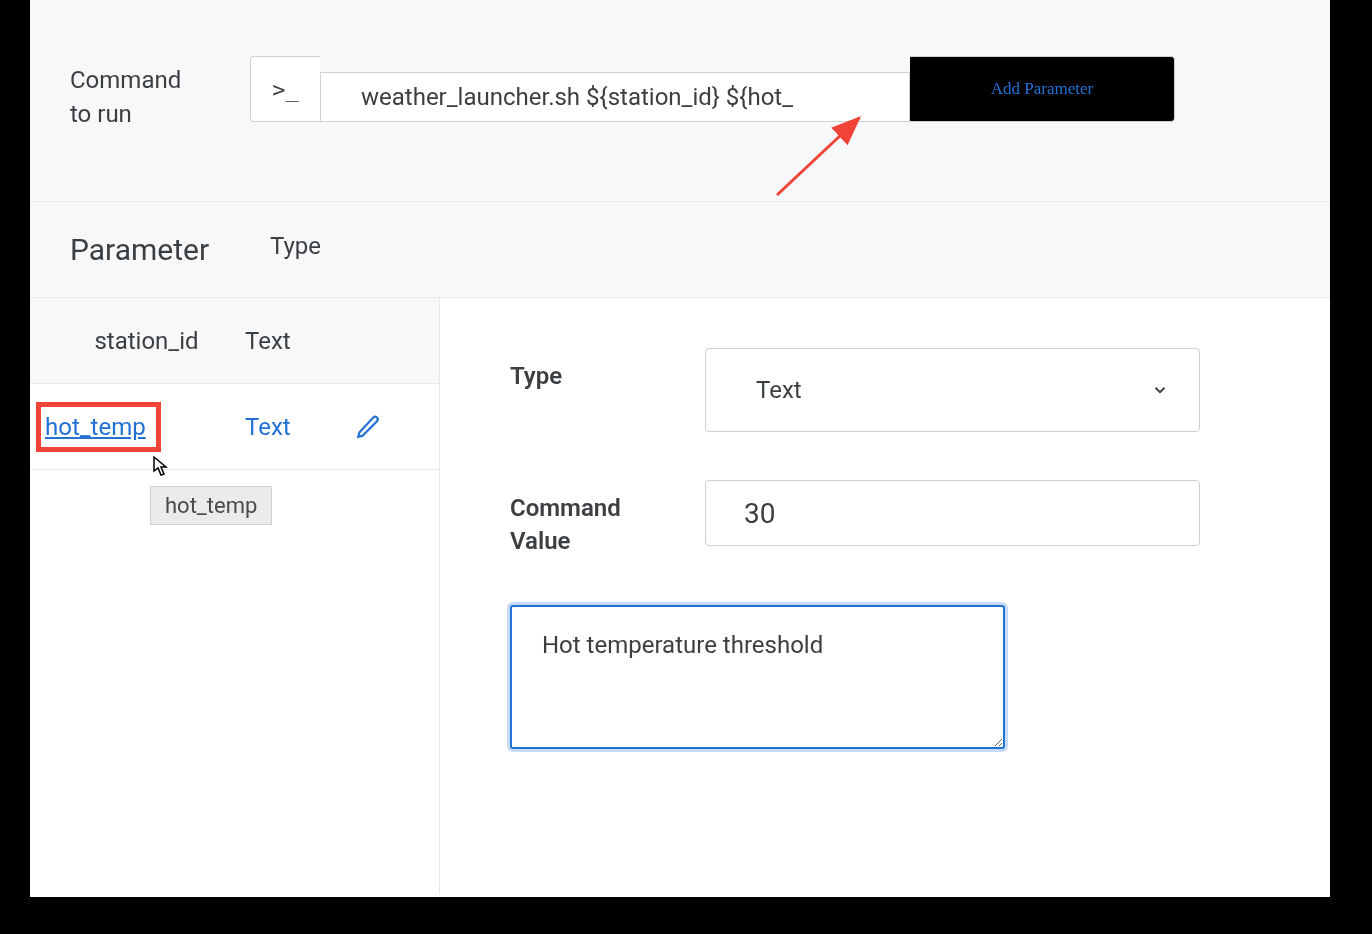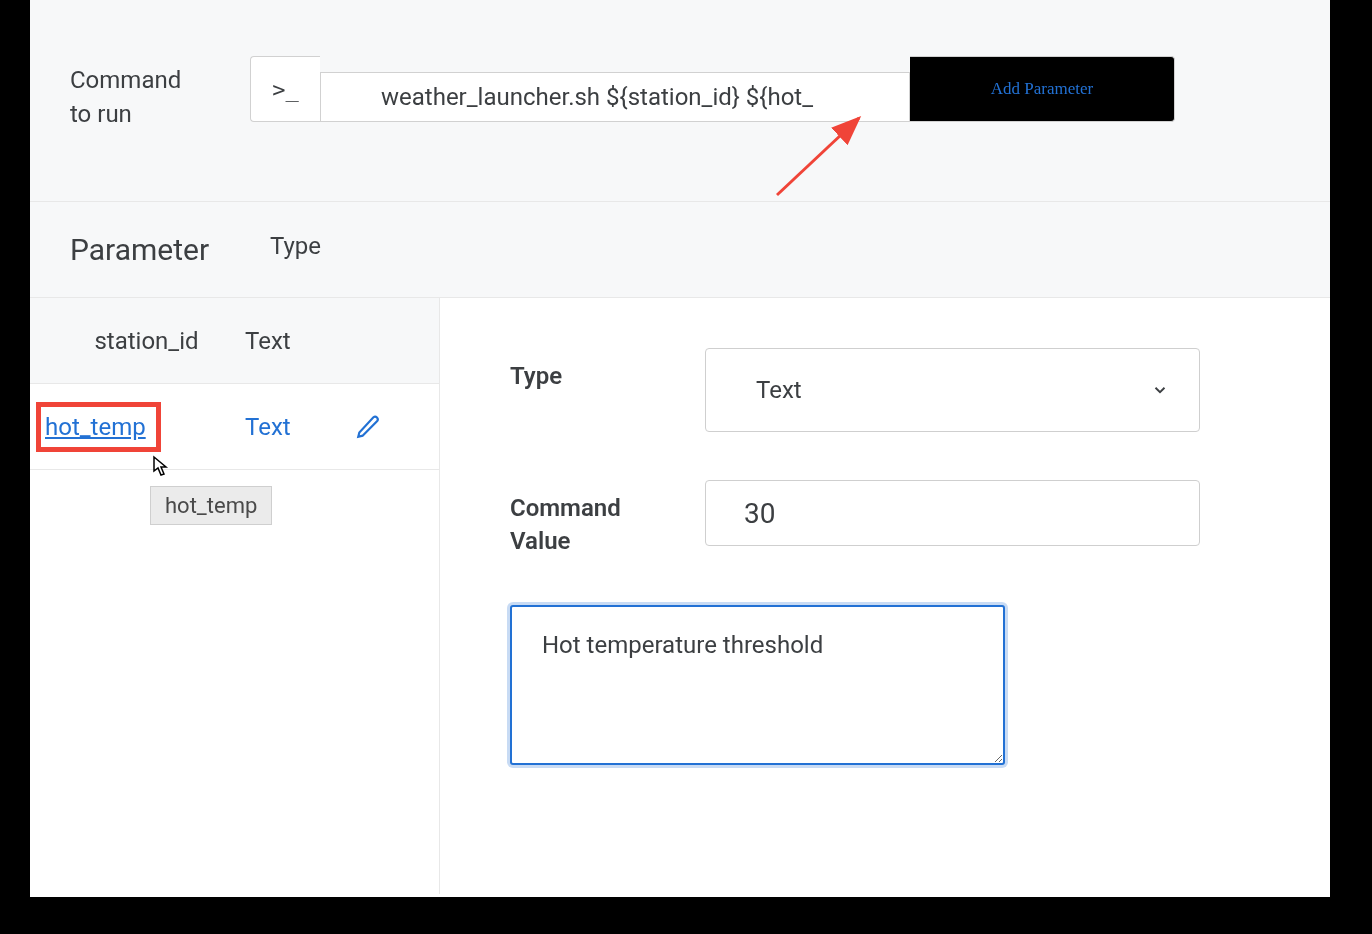--- a/index.html
+++ b/index.html
@@ -50,21 +50,21 @@
     font-family: monospace;
     font-size: 22px;
     color: #3c3f42;
     border-top-left-radius: 4px;
     border-bottom-left-radius: 4px;
   }
   .command-input {
     width: 590px;
     border: 1px solid #d1d1d1;
     background: #fff;
-    padding: 0 60px;
+    padding: 0 40px;
     font-size: 24px;
     color: #3c3f42;
     outline: none;
     font-family: inherit;
     margin-top: 16px;
   }
   .add-param-btn {
     width: 265px;
     border: 1px solid #d1d1d1;
     border-left: none;
@@ -205,21 +205,21 @@
     border: 1px solid #cfcfcf;
     border-radius: 4px;
     padding: 0 38px;
     font-size: 28px;
     color: #3c3f42;
     outline: none;
     font-family: inherit;
   }
   .desc-textarea {
     width: 495px;
-    height: 160px;
+    height: 144px;
     border: 2px solid #2271d4;
     box-shadow: 0 0 0 3px rgba(34,113,212,0.25);
     border-radius: 3px;
     padding: 24px 30px;
     font-size: 24px;
     color: #3c3f42;
     font-family: inherit;
     resize: both;
     outline: none;
   }

